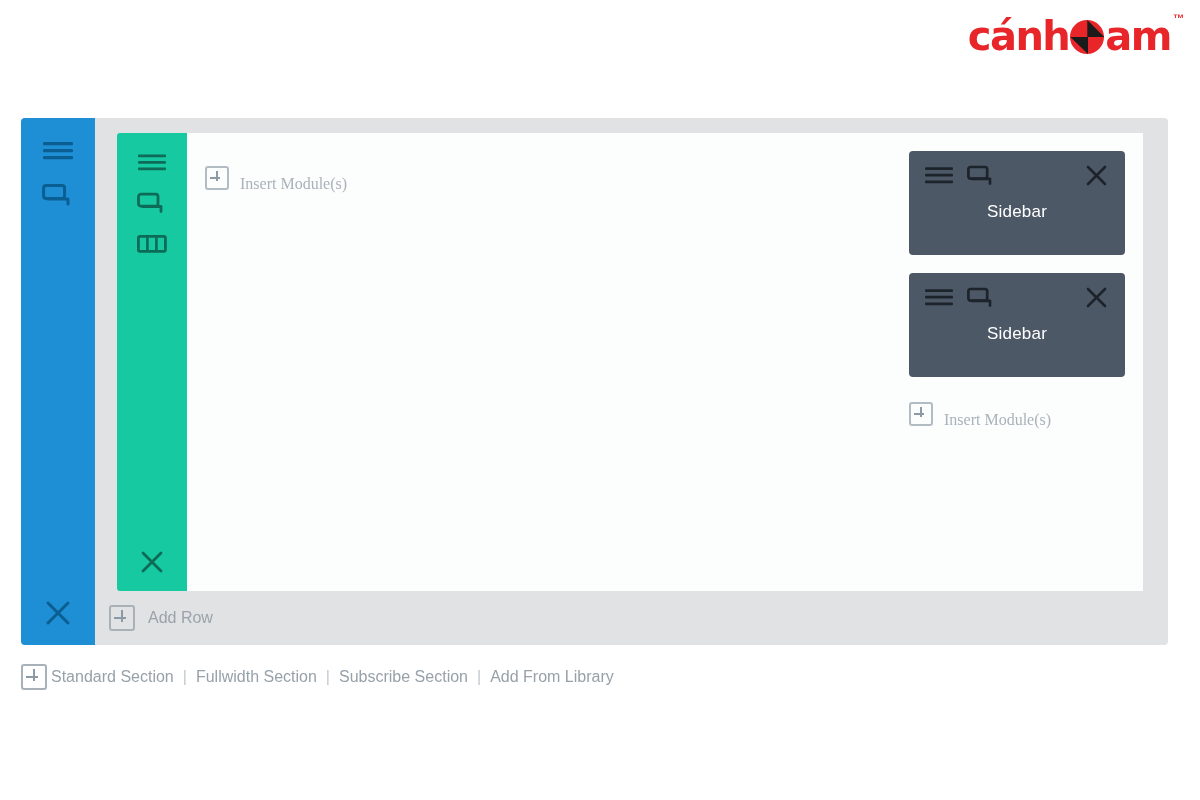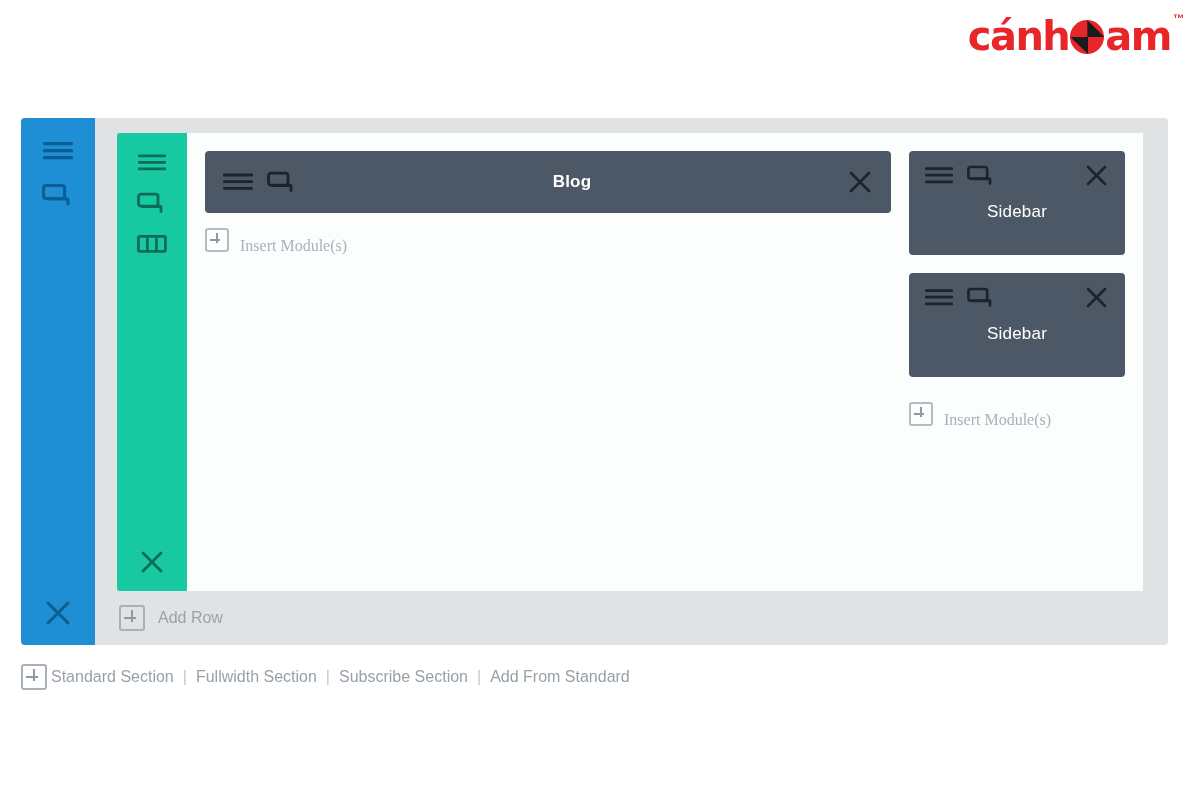--- a/index.html
+++ b/index.html
@@ -249,21 +249,21 @@
     color: #a9b2ba;
     font-family: Liberation Serif, serif;
     margin-top: 12px;
   }
 
   
   #add-row-bar {
     height: 54px;
     display: flex;
     align-items: center;
-    padding-left: 24px;
+    padding-left: 14px;
     gap: 13px;
     cursor: pointer;
   }
   #add-row-label {
     font-size: 16px;
     color: #9aa3ab;
   }
   #add-row-bar .plus-box {
     width: 22px; height: 22px;
     border-color: #a8b0b8;
@@ -374,44 +374,20 @@
           <svg width="26" height="26" viewBox="0 0 26 26">
             <line x1="4" y1="4" x2="22" y2="22" stroke="#0d6b58" stroke-width="2.8" stroke-linecap="round"></line>
             <line x1="22" y1="4" x2="4" y2="22" stroke="#0d6b58" stroke-width="2.8" stroke-linecap="round"></line>
           </svg>
         </span>
       </div>
 
       <div id="row-content">
 
         <div class="column" id="column-main">
-          <div class="module wide">
-            <span class="mod-icons">
-              <span>
-                <svg width="30" height="20" viewBox="0 0 30 20">
-                  <rect x="0" y="1.5" width="30" height="2.9" rx="1" fill="#1d232b"></rect>
-                  <rect x="0" y="8.2" width="30" height="2.9" rx="1" fill="#1d232b"></rect>
-                  <rect x="0" y="14.9" width="30" height="2.9" rx="1" fill="#1d232b"></rect>
-                </svg>
-              </span>
-              <span>
-                <svg width="30" height="24" viewBox="0 0 30 24">
-                  <path d="M5.5 15.5 L24 15.5 L24 20.5" fill="none" stroke="#1d232b" stroke-width="2.8" stroke-linecap="round" stroke-linejoin="round"></path>
-                  <rect x="1.5" y="3.2" width="19.5" height="12" rx="2.4" fill="none" stroke="#1d232b" stroke-width="2.8"></rect>
-                </svg>
-              </span>
-            </span>
-            <span class="mod-title-wide">Blog</span>
-            <span class="mod-close">
-              <svg width="26" height="26" viewBox="0 0 26 26">
-                <line x1="4" y1="4" x2="22" y2="22" stroke="#1d232b" stroke-width="2.6" stroke-linecap="round"></line>
-                <line x1="22" y1="4" x2="4" y2="22" stroke="#1d232b" stroke-width="2.6" stroke-linecap="round"></line>
-              </svg>
-            </span>
-          </div>
 
           <div class="insert-row">
             <span class="plus-box"></span>
             <span class="insert-label">Insert Module(s)</span>
           </div>
         </div>
 
         <div class="column" id="column-side">
 
 
@@ -488,15 +464,15 @@
 
 <div id="section-actions">
   <span class="plus-box"></span>
   <span class="links-group">
     <span class="sec-link">Standard Section</span>
     <span class="sec-sep">|</span>
     <span class="sec-link">Fullwidth Section</span>
     <span class="sec-sep">|</span>
     <span class="sec-link">Subscribe Section</span>
     <span class="sec-sep">|</span>
-    <span class="sec-link">Add From Standard</span>
+    <span class="sec-link">Add From Library</span>
   </span>
 </div>
 
 </body></html>

